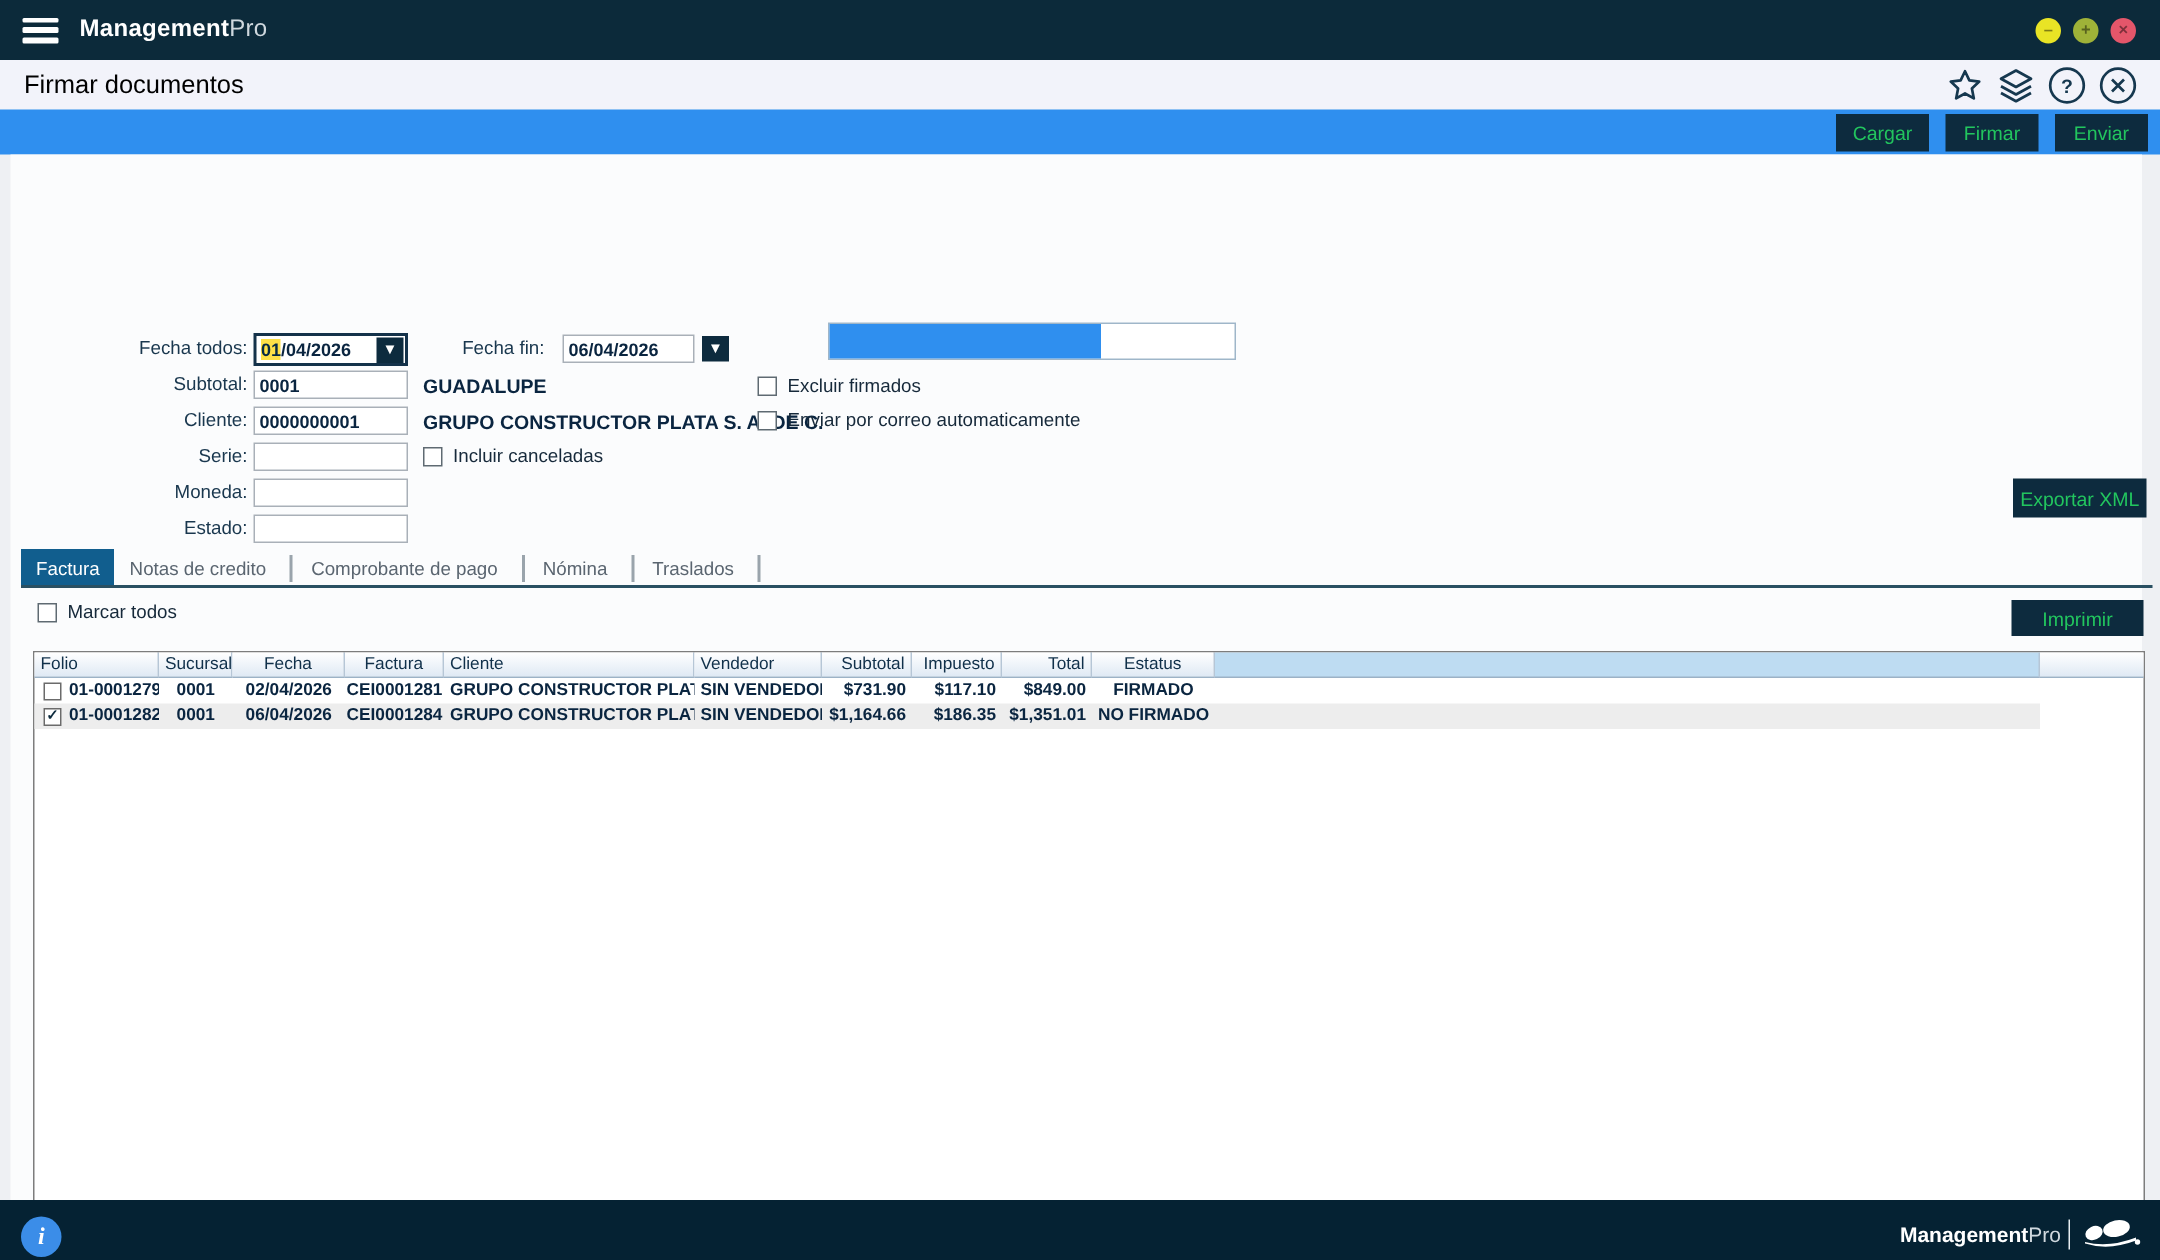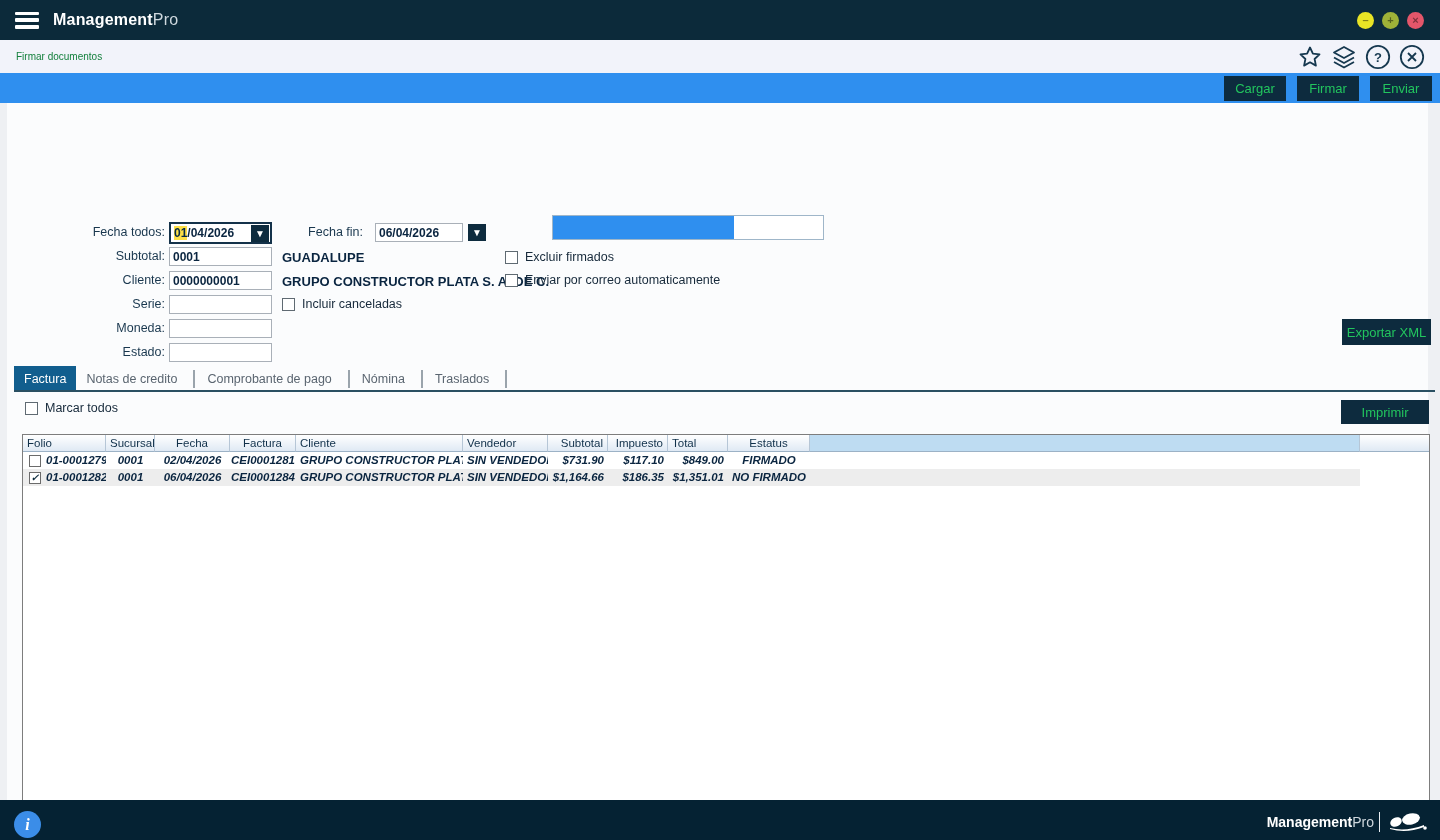--- a/index.html
+++ b/index.html
@@ -13,21 +13,21 @@
   .hamburger { width:24px; height:17px; margin-left:15px; display:flex; flex-direction:column; justify-content:space-between; cursor:pointer; }
   .hamburger span { display:block; height:3.2px; background:#fff; border-radius:1px; }
   .app-title { margin-left:14px; font-size:16px; color:#fff; letter-spacing:.2px; }
   .app-title .bold { font-weight:bold; }
   .app-title .light { font-weight:normal; color:#cfd8de; }
   .win-controls { position:absolute; right:16px; top:0; height:40px; display:flex; align-items:center; gap:8px; }
   .windot { width:17px; height:17px; border-radius:50%; font-size:11px; line-height:17px; text-align:center; color:rgba(0,0,0,.45); font-weight:bold; cursor:pointer; }
 
   
   .titlebar { left:0; top:40px; width:1440px; height:33px; background:#f2f3fa; display:flex; align-items:center; }
-  .screen-title { margin-left:16px; font-size:10px; color:#15803d; }
+  .screen-title { margin-left:16px; font-size:17px; color:#000000; }
   .title-icons { position:absolute; right:14px; top:0; height:33px; display:flex; align-items:center; gap:6px; }
   .ticon { width:28px; height:28px; display:flex; align-items:center; justify-content:center; cursor:pointer; }
 
   
   .bluebar { left:0; top:73px; width:1440px; height:30px; background:#2f8fef; }
   .tb-buttons { position:absolute; right:8px; top:76px; display:flex; gap:11px; }
   .navy-btn { background:#0d2b3e; color:#22c55e; border:none; font-family:"Liberation Sans",sans-serif; font-size:13px; cursor:pointer; }
   .tb-btn { width:62px; height:25px; }
 
   
@@ -59,21 +59,21 @@
   .marcar { left:18px; top:298px; }
   .imprimir-btn { position:absolute; left:1334px; top:297px; width:88px; height:24px; }
 
   
   .grid { position:absolute; left:15px; top:331px; width:1408px; height:461px; background:#fff; border:1px solid #7d7d7d; }
   .gh { display:flex; height:17px; }
   .ghc { background:linear-gradient(#ffffff,#dfe9f4); border-right:1px solid #b6c6d6; border-bottom:1px solid #9cb2c6; font-size:11.5px; color:#10304a; line-height:16px; padding:0 4px; overflow:hidden; white-space:nowrap; }
   .ghc.hl { background:#bedcf2; }
   .gr { display:flex; height:17px; }
   .gr.sel { background:#ededed; }
-  .gc { font-size:11.5px; font-weight:bold; color:#0a2540; line-height:17px; padding:0 4px; overflow:hidden; white-space:nowrap; display:flex; align-items:center;font-style:italic; }
+  .gc { font-size:11.5px; font-weight:bold; color:#0a2540; line-height:17px; padding:0 4px; overflow:hidden; white-space:nowrap; display:flex; align-items:center; }
   .gc .chkbox { width:12px; height:12px; border:1px solid #6b6b6b; background:#fff; margin:0 5px 0 2px; font-size:10px; line-height:10px; text-align:center; color:#0d2b3e; flex:0 0 auto; cursor:pointer; }
 
   
   .footer { left:0; top:800px; width:1440px; height:40px; background:#052233; }
   .info-ic { position:absolute; left:14px; top:811px; width:27px; height:27px; border-radius:50%; background:#3b8de8; color:#fff; display:flex; align-items:center; justify-content:center; font-family:"Liberation Serif",serif; font-style:italic; font-weight:bold; font-size:16px; cursor:pointer; }
   .foot-logo { position:absolute; right:12px; top:808px; display:flex; align-items:center; color:#fff; }
   .foot-logo .t { font-size:14px; }
   .foot-logo .t .bold { font-weight:bold; }
   .foot-logo .t .light { color:#cfd8de; }
   .foot-logo .bar { width:1px; height:20px; background:#e8edf1; margin:0 6px 0 5px; }
@@ -204,21 +204,21 @@
   <div class="grid">
     <div class="gh">
         <div class="ghc" style="width: 83px; text-align: left;">Folio</div>
         <div class="ghc" style="width: 49px; text-align: center;">Sucursal</div>
         <div class="ghc" style="width: 75px; text-align: center;">Fecha</div>
         <div class="ghc" style="width: 66px; text-align: center;">Factura</div>
         <div class="ghc" style="width: 167px; text-align: left;">Cliente</div>
         <div class="ghc" style="width: 85px; text-align: left;">Vendedor</div>
         <div class="ghc" style="width: 60px; text-align: right;">Subtotal</div>
         <div class="ghc" style="width: 60px; text-align: right;">Impuesto</div>
-        <div class="ghc" style="width: 60px; ">Total</div>
+        <div class="ghc" style="width: 60px; text-align: right;">Total</div>
         <div class="ghc" style="width: 82px; text-align: center;">Estatus</div>
         <div class="ghc hl" style="width: 550px;"></div>
         <div class="ghc" style="width: 69px; border-right: none;"></div>
       </div>
     <div>
         <div class="gr" style="width: 1337px;">
           <div class="gc" style="width: 83px; justify-content: flex-start;">
             <span class="chkbox"></span>
             <span>01-0001279</span>
           </div>

